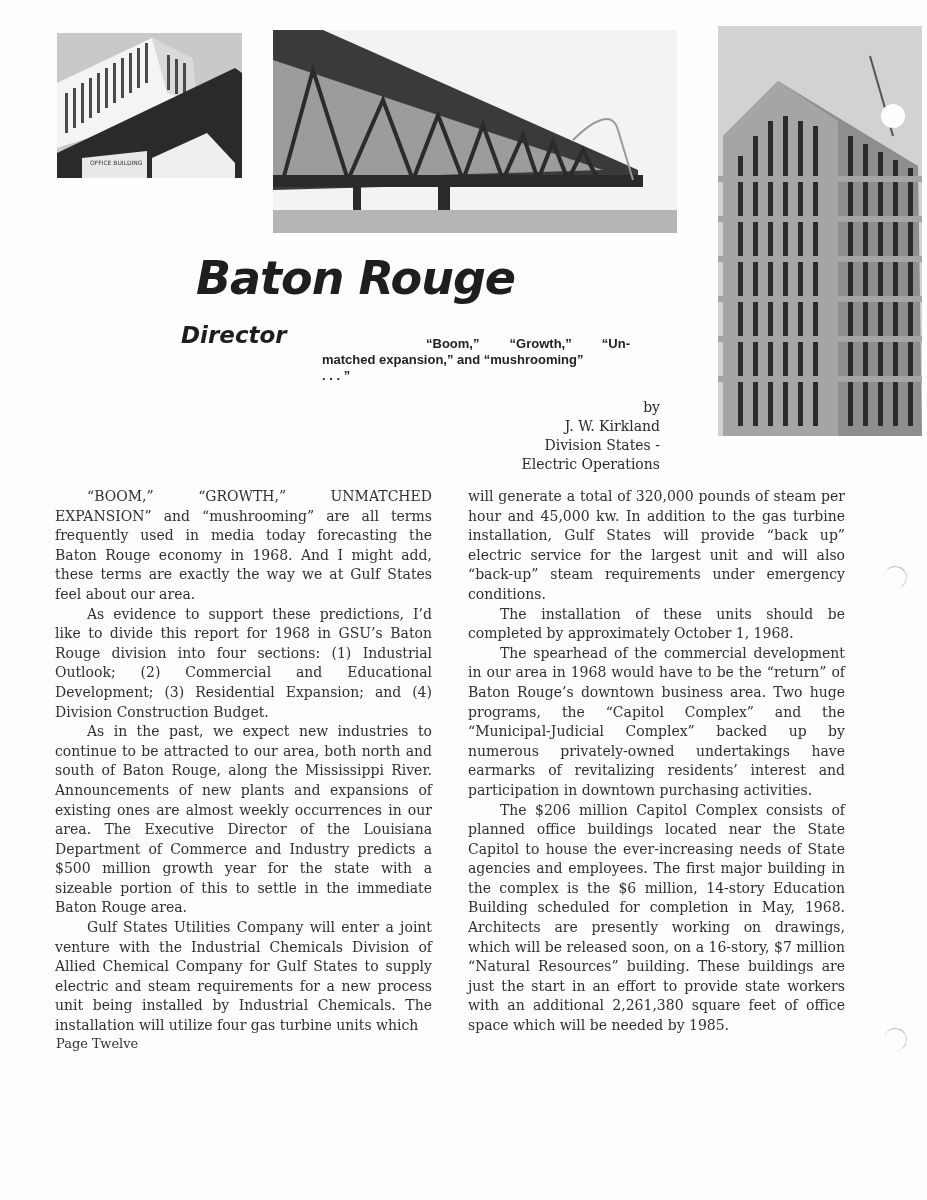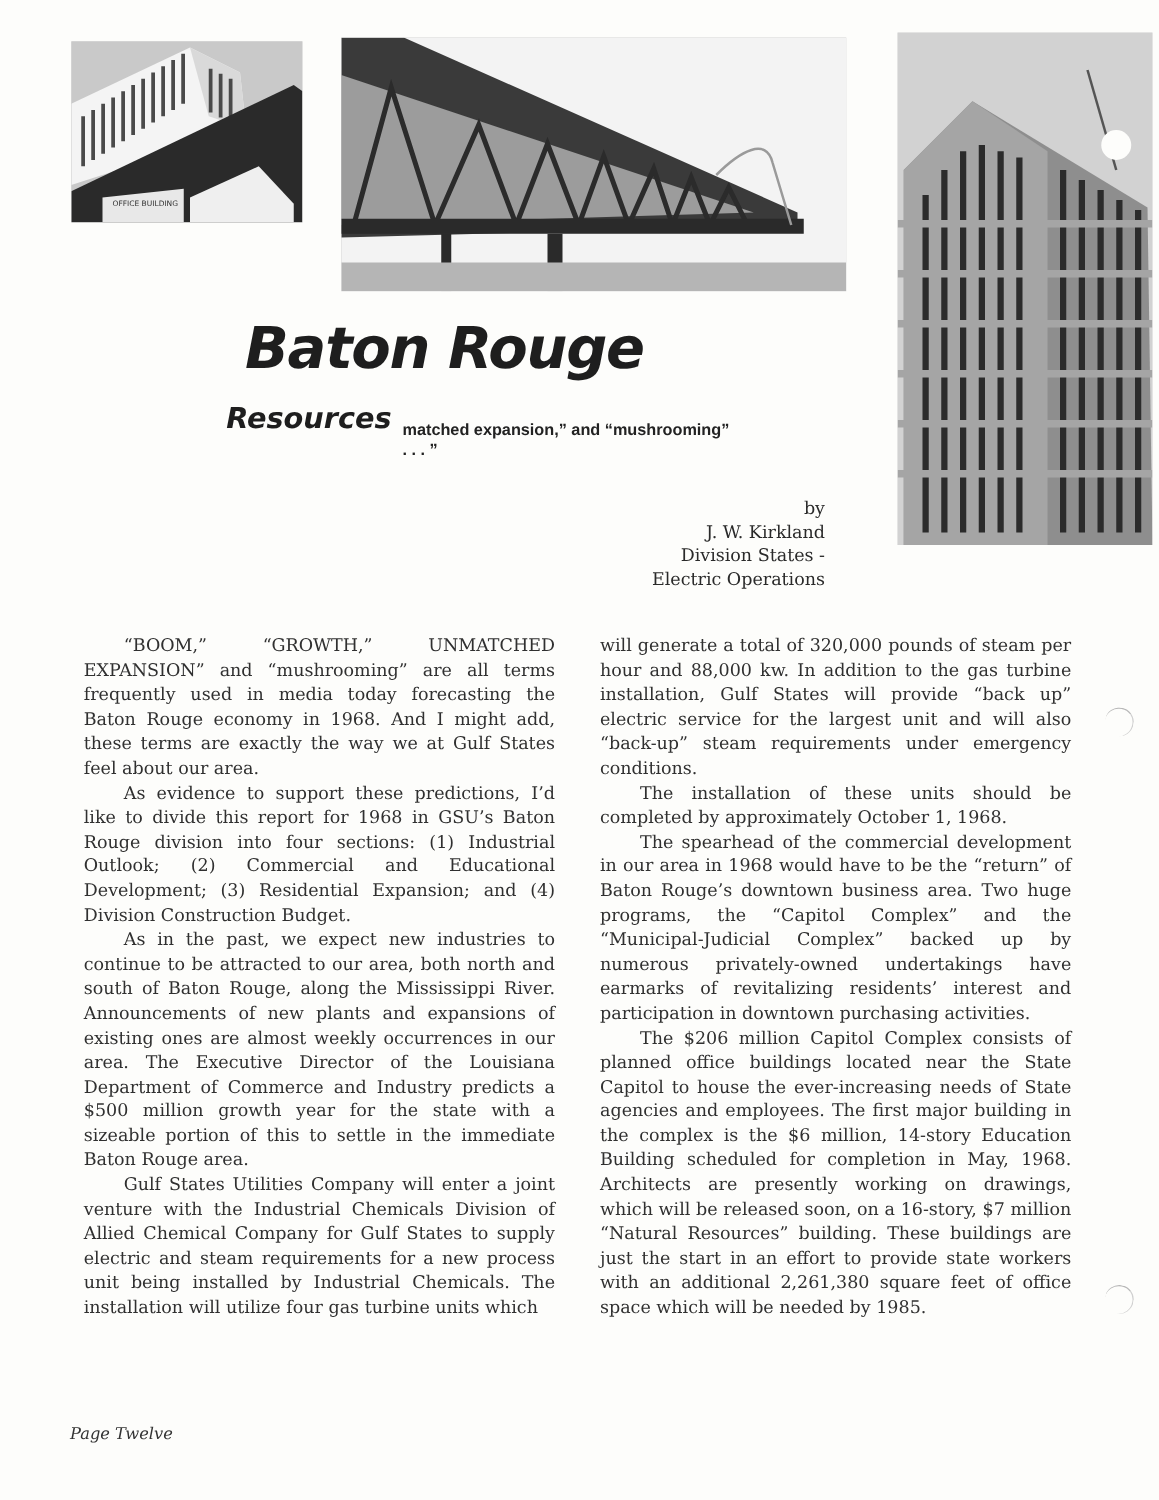--- a/index.html
+++ b/index.html
@@ -32,35 +32,35 @@
       font-size: 13px; line-height: 16px; color: #222; text-align: justify;
     }
     .tagline .first { display: block; padding-left: 104px; text-align: justify; text-align-last: justify; }
 
     .byline {
       position: absolute; left: 480px; top: 398px; width: 180px;
       text-align: right; font-size: 14px; line-height: 19px; color: #2a2a2a;
     }
 
     .column {
-      position: absolute; top: 508px; width: 377px;
-      font-size: 14px; line-height: 19.6px; text-align: justify; color: #303030; margin-left: 12px;
+      position: absolute; top: 487px; width: 377px;
+      font-size: 14px; line-height: 19.6px; text-align: justify; color: #303030;
     }
     #col-left { left: 55px; }
     #col-right { left: 468px; }
     .column p { margin: 0; text-indent: 32px; }
     .column p.cont { text-indent: 0; }
     .column h3 {
       margin: 0; font-size: 14px; line-height: 19.6px; font-weight: bold;
       text-align: center; color: #222;
     }
 
     .footer {
-      position: absolute; left: 56px; top: 1140px;
-      font-style: italic; font-size: 13px; color: #333;
+      position: absolute; left: 56px; top: 1036px;
+      font-size: 13px; color: #333;
     }
     .punch { position: absolute; width: 22px; height: 22px; border-radius: 50%;
       border-top: 1.5px solid #b8b8b8; border-right: 1.2px solid #d0d0d0; transform: rotate(10deg); }
     #punch-1 { left: 884px; top: 566px; }
     #punch-2 { left: 884px; top: 1028px; }
   </style>
 </head>
 <body>
 
 <div class="photo" id="photo-office">
@@ -132,42 +132,43 @@
         <rect x="0" y="270" width="204" height="6"></rect>
       <rect x="0" y="310" width="204" height="6"></rect>
         <rect x="0" y="350" width="204" height="6"></rect>
     </g>
     <line x1="152" y1="30" x2="175" y2="110" stroke="#555" stroke-width="2"></line>
     <circle cx="175" cy="90" r="12" fill="#fdfdfb"></circle>
   </svg>
 </div>
 
 <div class="title">Baton Rouge</div>
-<div class="subtitle">Resources</div>
+<div class="subtitle">Director</div>
 <div class="tagline">
+  <span class="first">“Boom,”  “Growth,”  “Un-</span>
   <span>matched expansion,” and “mushrooming”</span><br>
   <span>. . . ”</span>
 </div>
 
 <div class="byline">
   <div>by</div>
   <div>J. W. Kirkland</div>
   <div>Division States -</div>
   <div>Electric Operations</div>
 </div>
 
 <div class="column" id="col-left">
   <p>“BOOM,” “GROWTH,” UNMATCHED EXPANSION” and “mushrooming” are all terms frequently used in media today forecasting the Baton Rouge economy in 1968. And I might add, these terms are exactly the way we at Gulf States feel about our area.</p>
   <p>As evidence to support these predictions, I’d like to divide this report for 1968 in GSU’s Baton Rouge division into four sections: (1) Industrial Outlook; (2) Commercial and Educational Development; (3) Residential Expansion; and (4) Division Construction Budget.</p>
   <p>As in the past, we expect new industries to continue to be attracted to our area, both north and south of Baton Rouge, along the Mississippi River. Announcements of new plants and expansions of existing ones are almost weekly occurrences in our area. The Executive Director of the Louisiana Department of Commerce and Industry predicts a $500 million growth year for the state with a sizeable portion of this to settle in the immediate Baton Rouge area.</p>
   <p>Gulf States Utilities Company will enter a joint venture with the Industrial Chemicals Division of Allied Chemical Company for Gulf States to supply electric and steam requirements for a new process unit being installed by Industrial Chemicals. The installation will utilize four gas turbine units which</p>
 </div>
 
 <div class="column" id="col-right">
-  <p class="cont">will generate a total of 320,000 pounds of steam per hour and 88,000 kw. In addition to the gas turbine installation, Gulf States will provide “back up” electric service for the largest unit and will also “back-up” steam requirements under emergency conditions.</p>
+  <p class="cont">will generate a total of 320,000 pounds of steam per hour and 45,000 kw. In addition to the gas turbine installation, Gulf States will provide “back up” electric service for the largest unit and will also “back-up” steam requirements under emergency conditions.</p>
   <p>The installation of these units should be completed by approximately October 1, 1968.</p>
   <p>The spearhead of the commercial development in our area in 1968 would have to be the “return” of Baton Rouge’s downtown business area. Two huge programs, the “Capitol Complex” and the “Municipal-Judicial Complex” backed up by numerous privately-owned undertakings have earmarks of revitalizing residents’ interest and participation in downtown purchasing activities.</p>
   <p>The $206 million Capitol Complex consists of planned office buildings located near the State Capitol to house the ever-increasing needs of State agencies and employees. The first major building in the complex is the $6 million, 14-story Education Building scheduled for completion in May, 1968. Architects are presently working on drawings, which will be released soon, on a 16-story, $7 million “Natural Resources” building. These buildings are just the start in an effort to provide state workers with an additional 2,261,380 square feet of office space which will be needed by 1985.</p>
 </div>
 
 <div class="footer">Page Twelve</div>
 
 <div class="punch" id="punch-1"></div>
 <div class="punch" id="punch-2"></div>
 

